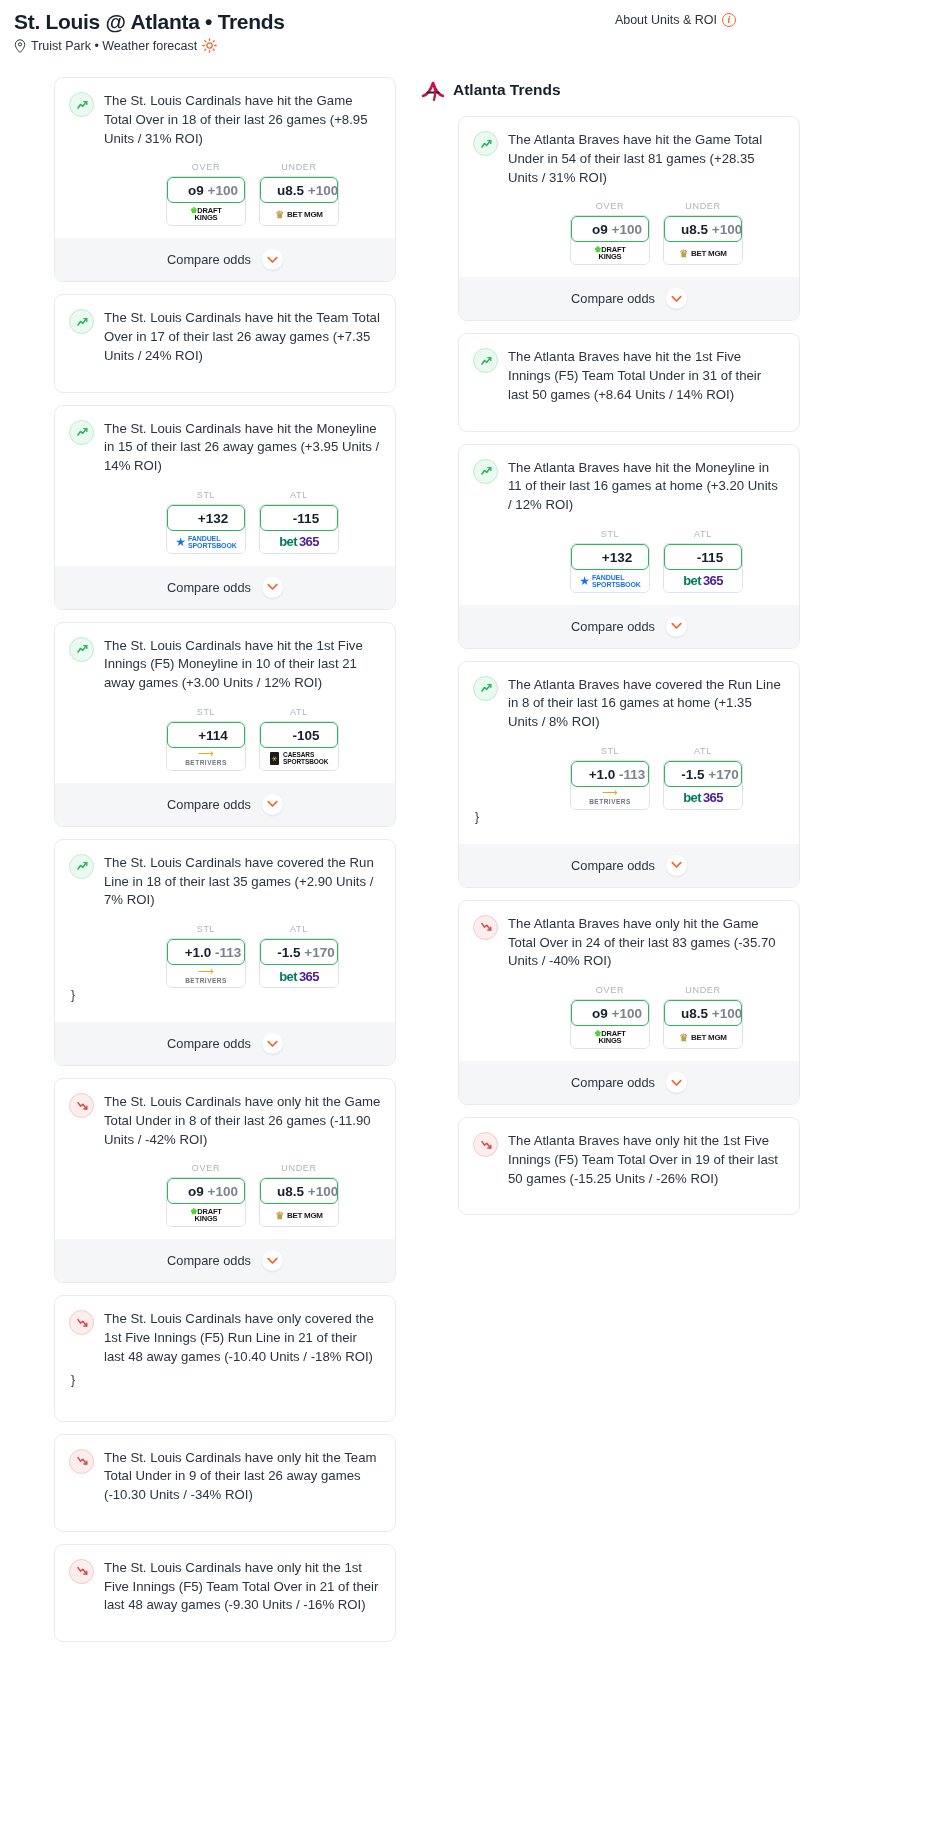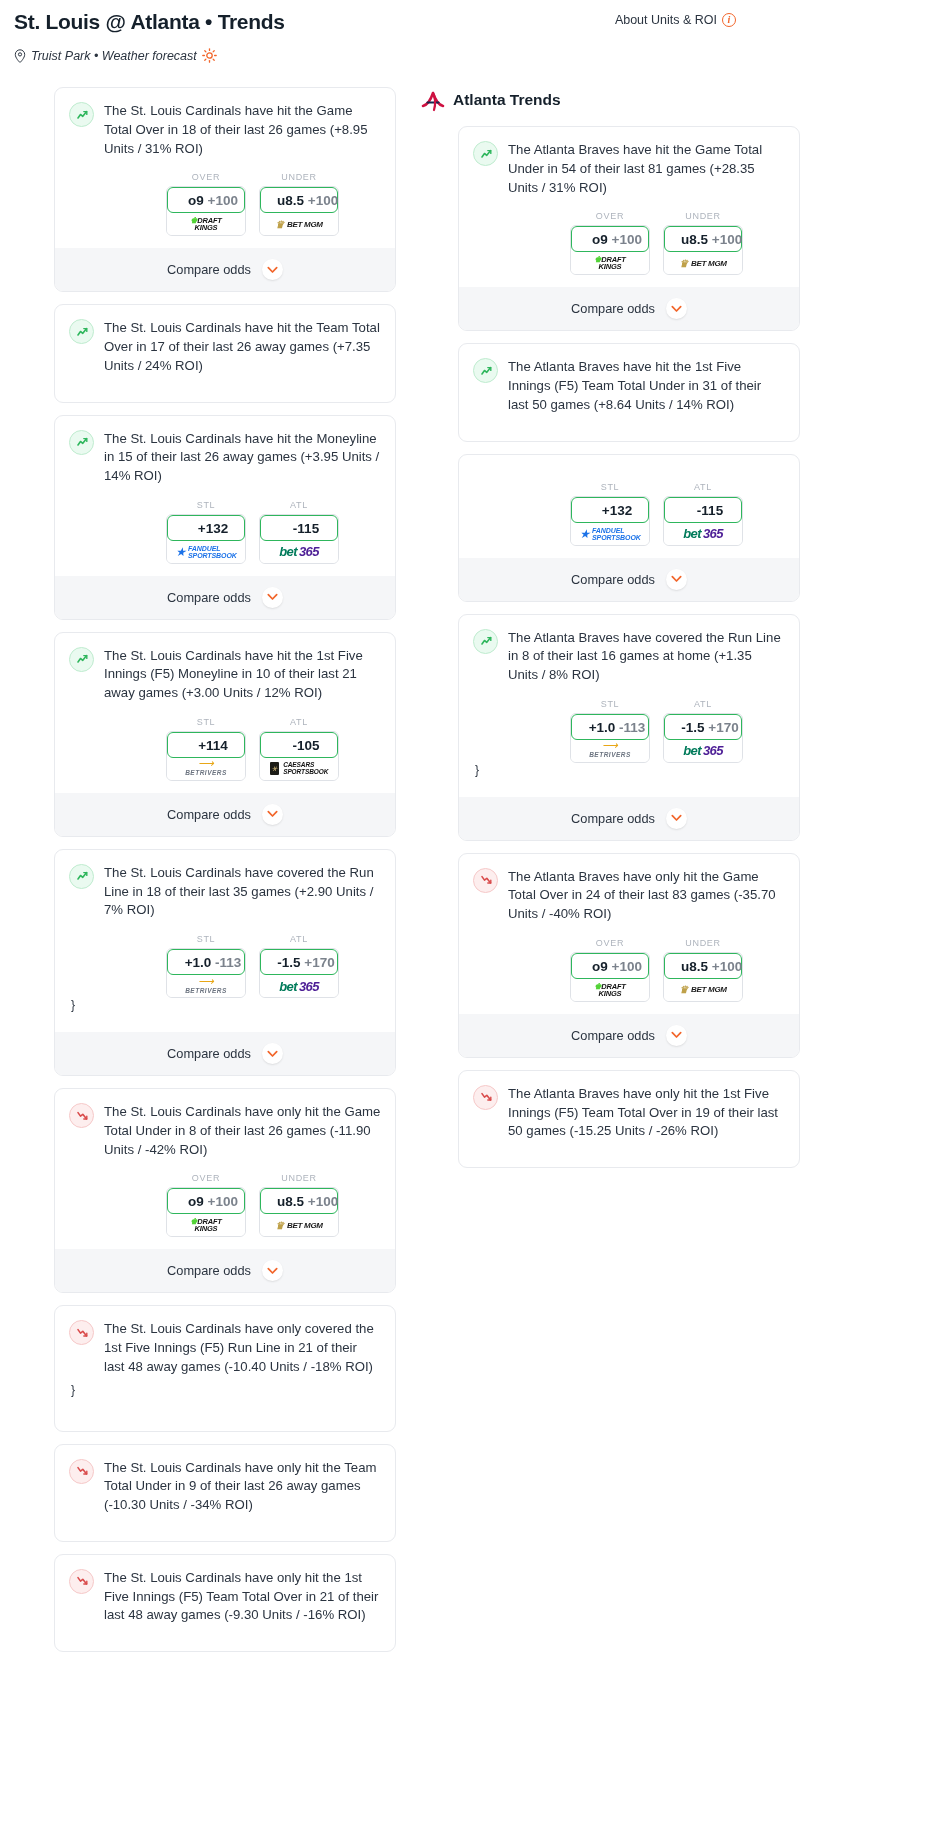--- a/index.html
+++ b/index.html
@@ -28,21 +28,21 @@
   }
   .info-circle {
     width: 14px; height: 14px; border-radius: 50%;
     border: 1.4px solid #f2652a; color: #f2652a;
     font-size: 10px; font-weight: bold; line-height: 11px;
     text-align: center; font-style: italic;
     font-family: "Liberation Serif", serif;
   }
   .venue-row {
     display: flex; align-items: center; gap: 5px;
-    margin-top: 14px; font-size: 12.5px; color: #2b3440; font-style: italic;
+    margin-top: 4px; font-size: 12.5px; color: #2b3440;
   }
   .pin-icon { width: 12px; height: 14px; display:inline-block; }
   .sun-icon { width: 15px; height: 15px; display:inline-block; }
 
   
   .columns { display: flex; gap: 22px; margin-top: 24px; align-items: flex-start; }
   .col { width: 382px; flex: 0 0 382px; }
 
   .col-head {
     display: flex; align-items: center; gap: 9px;
@@ -91,21 +91,21 @@
     font-size: 13.5px; font-weight: bold; color: #15202b;
     padding: 5px 2px 4px 16px; white-space: nowrap;
   }
   .odds-price .juice { color: #7b828c; font-weight: bold; }
   .book-strip {
     height: 22px; display: flex; align-items: center; justify-content: center;
     background: #fff;
   }
 
   
-  .bk { display: flex; align-items: center; justify-content: center; gap: 2px; font-style: italic; }
+  .bk { display: flex; align-items: center; justify-content: center; gap: 2px; }
   .bk-dk { font-size: 7.5px; font-weight: bold; color: #111; line-height: 7px;
            text-align: center; letter-spacing: -0.2px; }
   .bk-dk .dkcrown { color: #53d337; font-size: 8px; }
   .bk-mgm { font-size: 8px; font-weight: bold; color: #1a1a1a; letter-spacing: -0.3px; }
   .bk-mgm .lion { color: #bfa14a; font-size: 10px; margin-right: 1px; }
   .bk-fd { font-size: 7px; font-weight: bold; color: #1b72e8; line-height: 7px;
            text-align: left; letter-spacing: -0.1px; }
   .bk-b365 { font-size: 13px; font-weight: bold; color: #027b5b; letter-spacing: -0.6px; }
   .bk-b365 .y { color: #4c1d95; }
   .bk-br { font-size: 6.5px; font-weight: bold; color: #6c7480; letter-spacing: 0.5px; }
@@ -489,20 +489,29 @@
               <svg width="18" height="16" viewBox="0 0 18 16">
                 <polyline points="5,11 7.5,7.5 9.8,9.3 13.6,4.6" fill="none" stroke="#2eb65c" stroke-width="1.6" stroke-linecap="round" stroke-linejoin="round"></polyline>
                 <polyline points="10.8,4.6 13.8,4.6 13.8,7.4" fill="none" stroke="#2eb65c" stroke-width="1.4" stroke-linecap="round" stroke-linejoin="round"></polyline>
               </svg>
             </span>
             <span class="trend-text">The Atlanta Braves have hit the 1st Five Innings (F5) Team Total Under in 31 of their last 50 games (+8.64 Units / 14% ROI)</span>
           </div>
           <div style="height:13px"></div>
         </div>
         <div class="card">
+          <div class="trend-head">
+            <span class="trend-badge up">
+              <svg width="18" height="16" viewBox="0 0 18 16">
+                <polyline points="5,11 7.5,7.5 9.8,9.3 13.6,4.6" fill="none" stroke="#2eb65c" stroke-width="1.6" stroke-linecap="round" stroke-linejoin="round"></polyline>
+                <polyline points="10.8,4.6 13.8,4.6 13.8,7.4" fill="none" stroke="#2eb65c" stroke-width="1.4" stroke-linecap="round" stroke-linejoin="round"></polyline>
+              </svg>
+            </span>
+            <span class="trend-text">The Atlanta Braves have hit the Moneyline in 11 of their last 16 games at home (+3.20 Units / 12% ROI)</span>
+          </div>
           <div class="odds-wrap">
             <div class="odds-col">
               <div class="odds-label">STL</div>
               <div class="odds-box">
                 <div class="odds-price"><span>+132</span></div>
                 <div class="book-strip">
                   <span class="bk">
                     <span class="fdshield" style="color:#1b72e8;font-size:12px">★</span>
                     <span class="bk-fd">FANDUEL<br>SPORTSBOOK</span>
                   </span>

